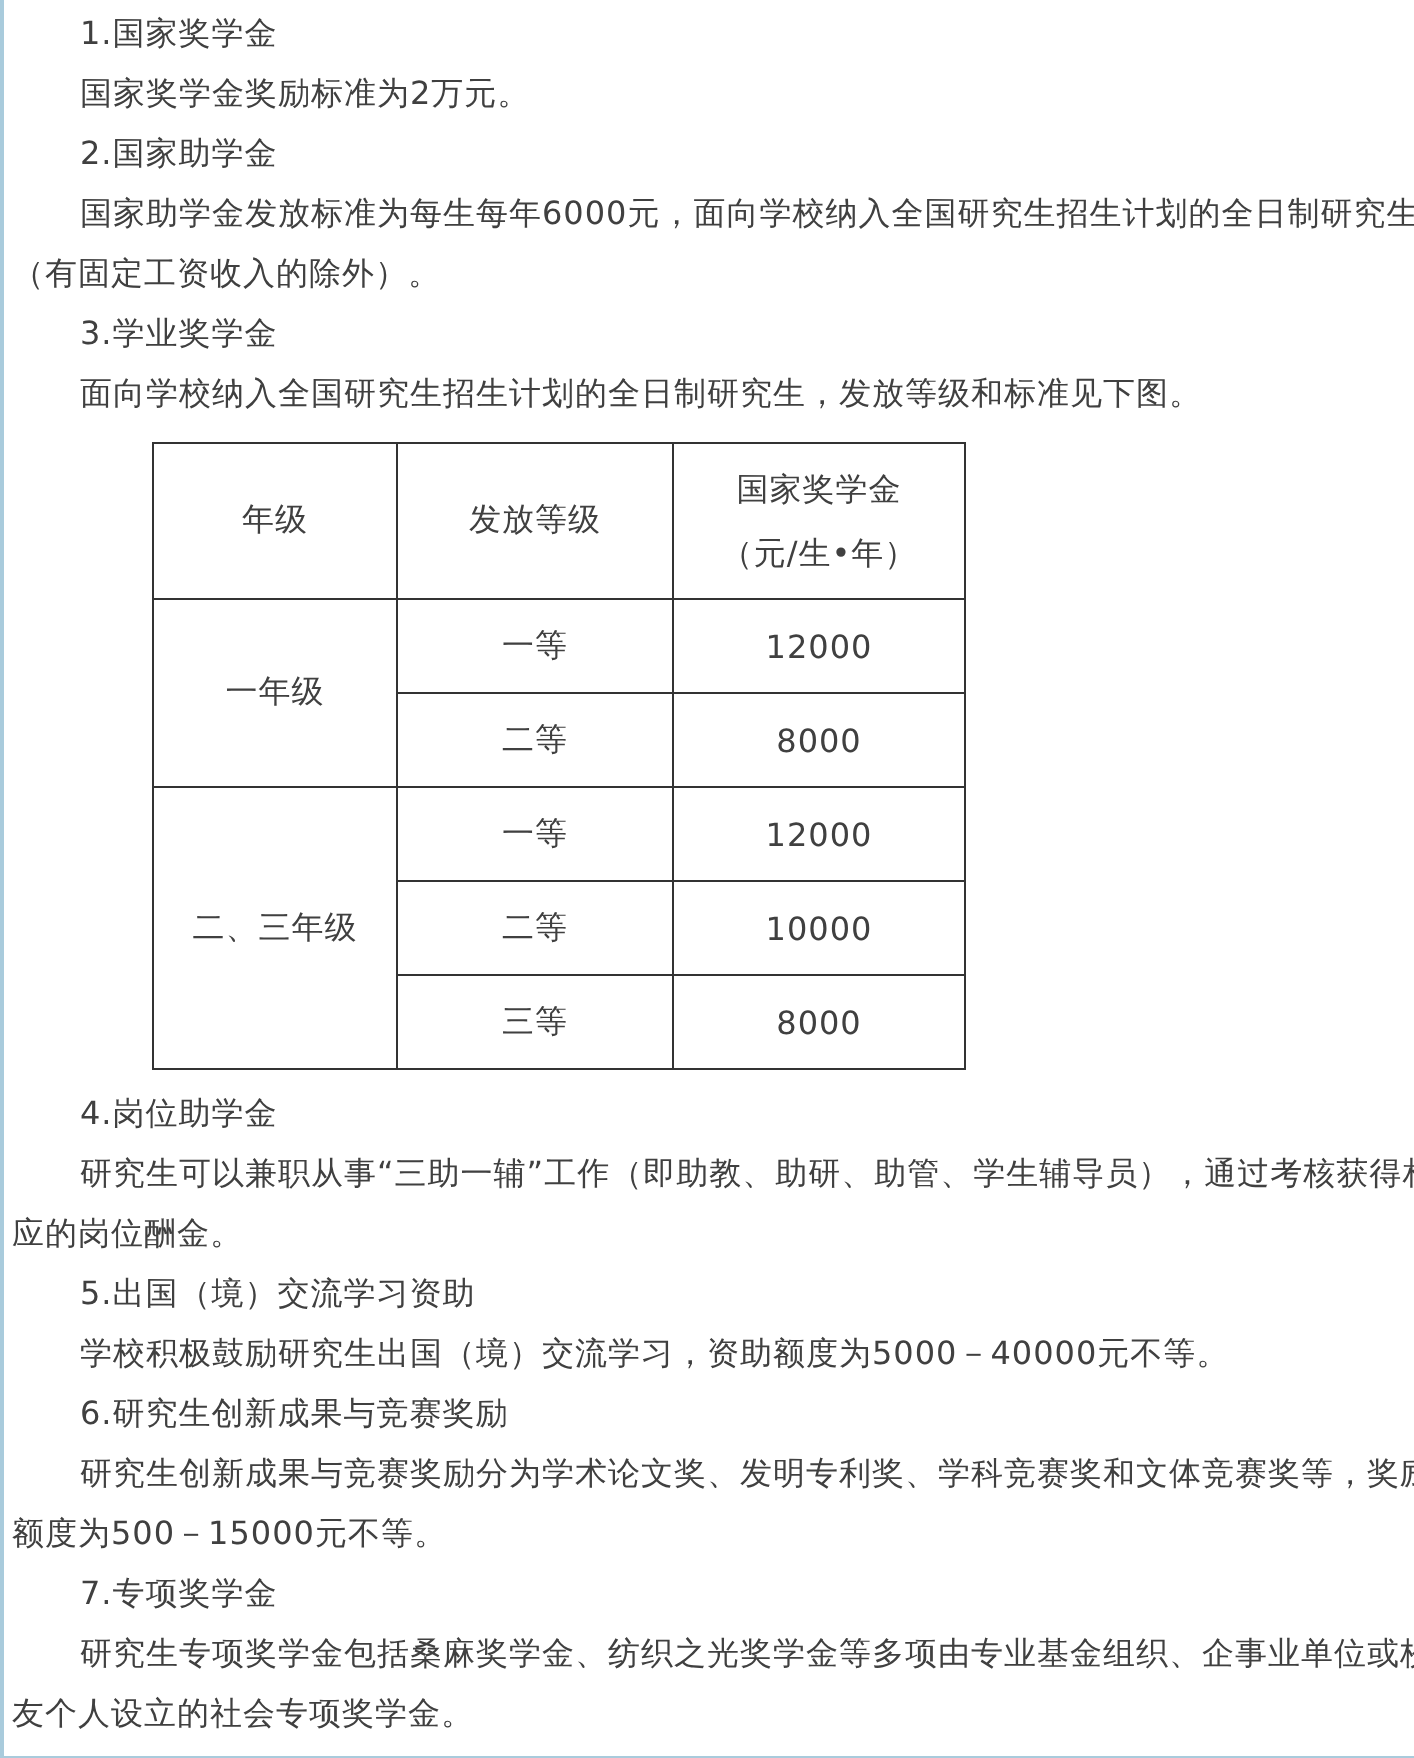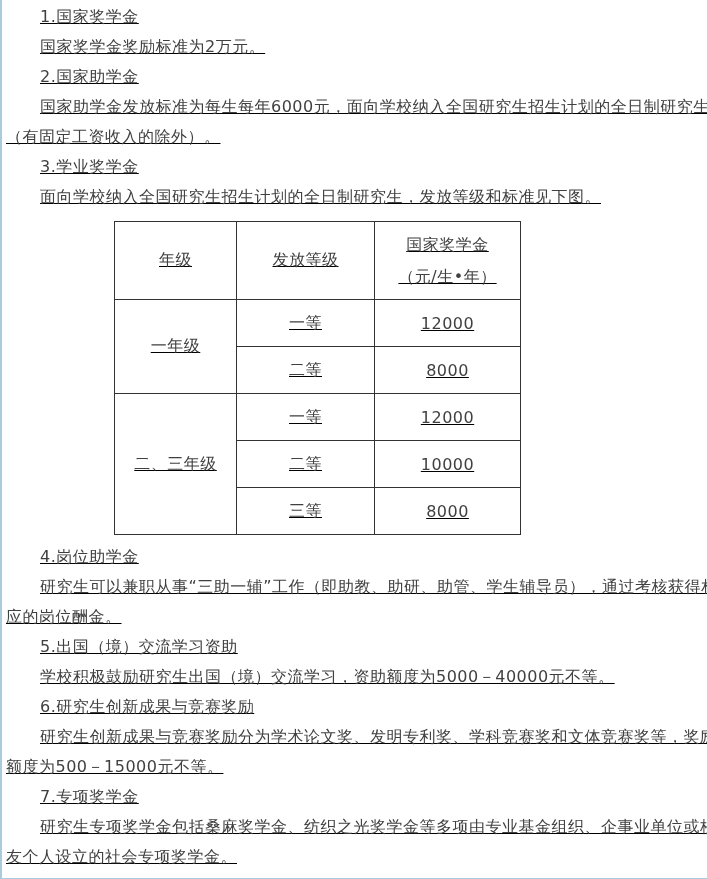--- a/index.html
+++ b/index.html
@@ -15,36 +15,35 @@
   }
   .page {
     box-sizing: border-box;
     width: 707px;
     height: 879px;
     border-left: 2px solid #a9cbdc;
     border-bottom: 1px solid #a9cbdc;
     padding: 2px 0 0 4px;
     background: #ffffff;
     overflow: hidden;
-    text-decoration: underline;
   }
   .content {
     width: 714px; 
   }
   .content p {
     margin: 0;
     font-size: 16px;
     line-height: 30px;
     color: #404040;
     text-indent: 34px;
     letter-spacing: 0.5px;
   }
   table.sch-table {
     border-collapse: collapse;
-    margin: 9px 0 7px 108px;
+    margin: 9px 0 7px 70px;
     table-layout: fixed;
   }
   table.sch-table td, table.sch-table th {
     border: 1px solid #333333;
     text-align: center;
     vertical-align: middle;
     font-weight: normal;
     font-size: 16px;
     color: #404040;
     padding: 0;

